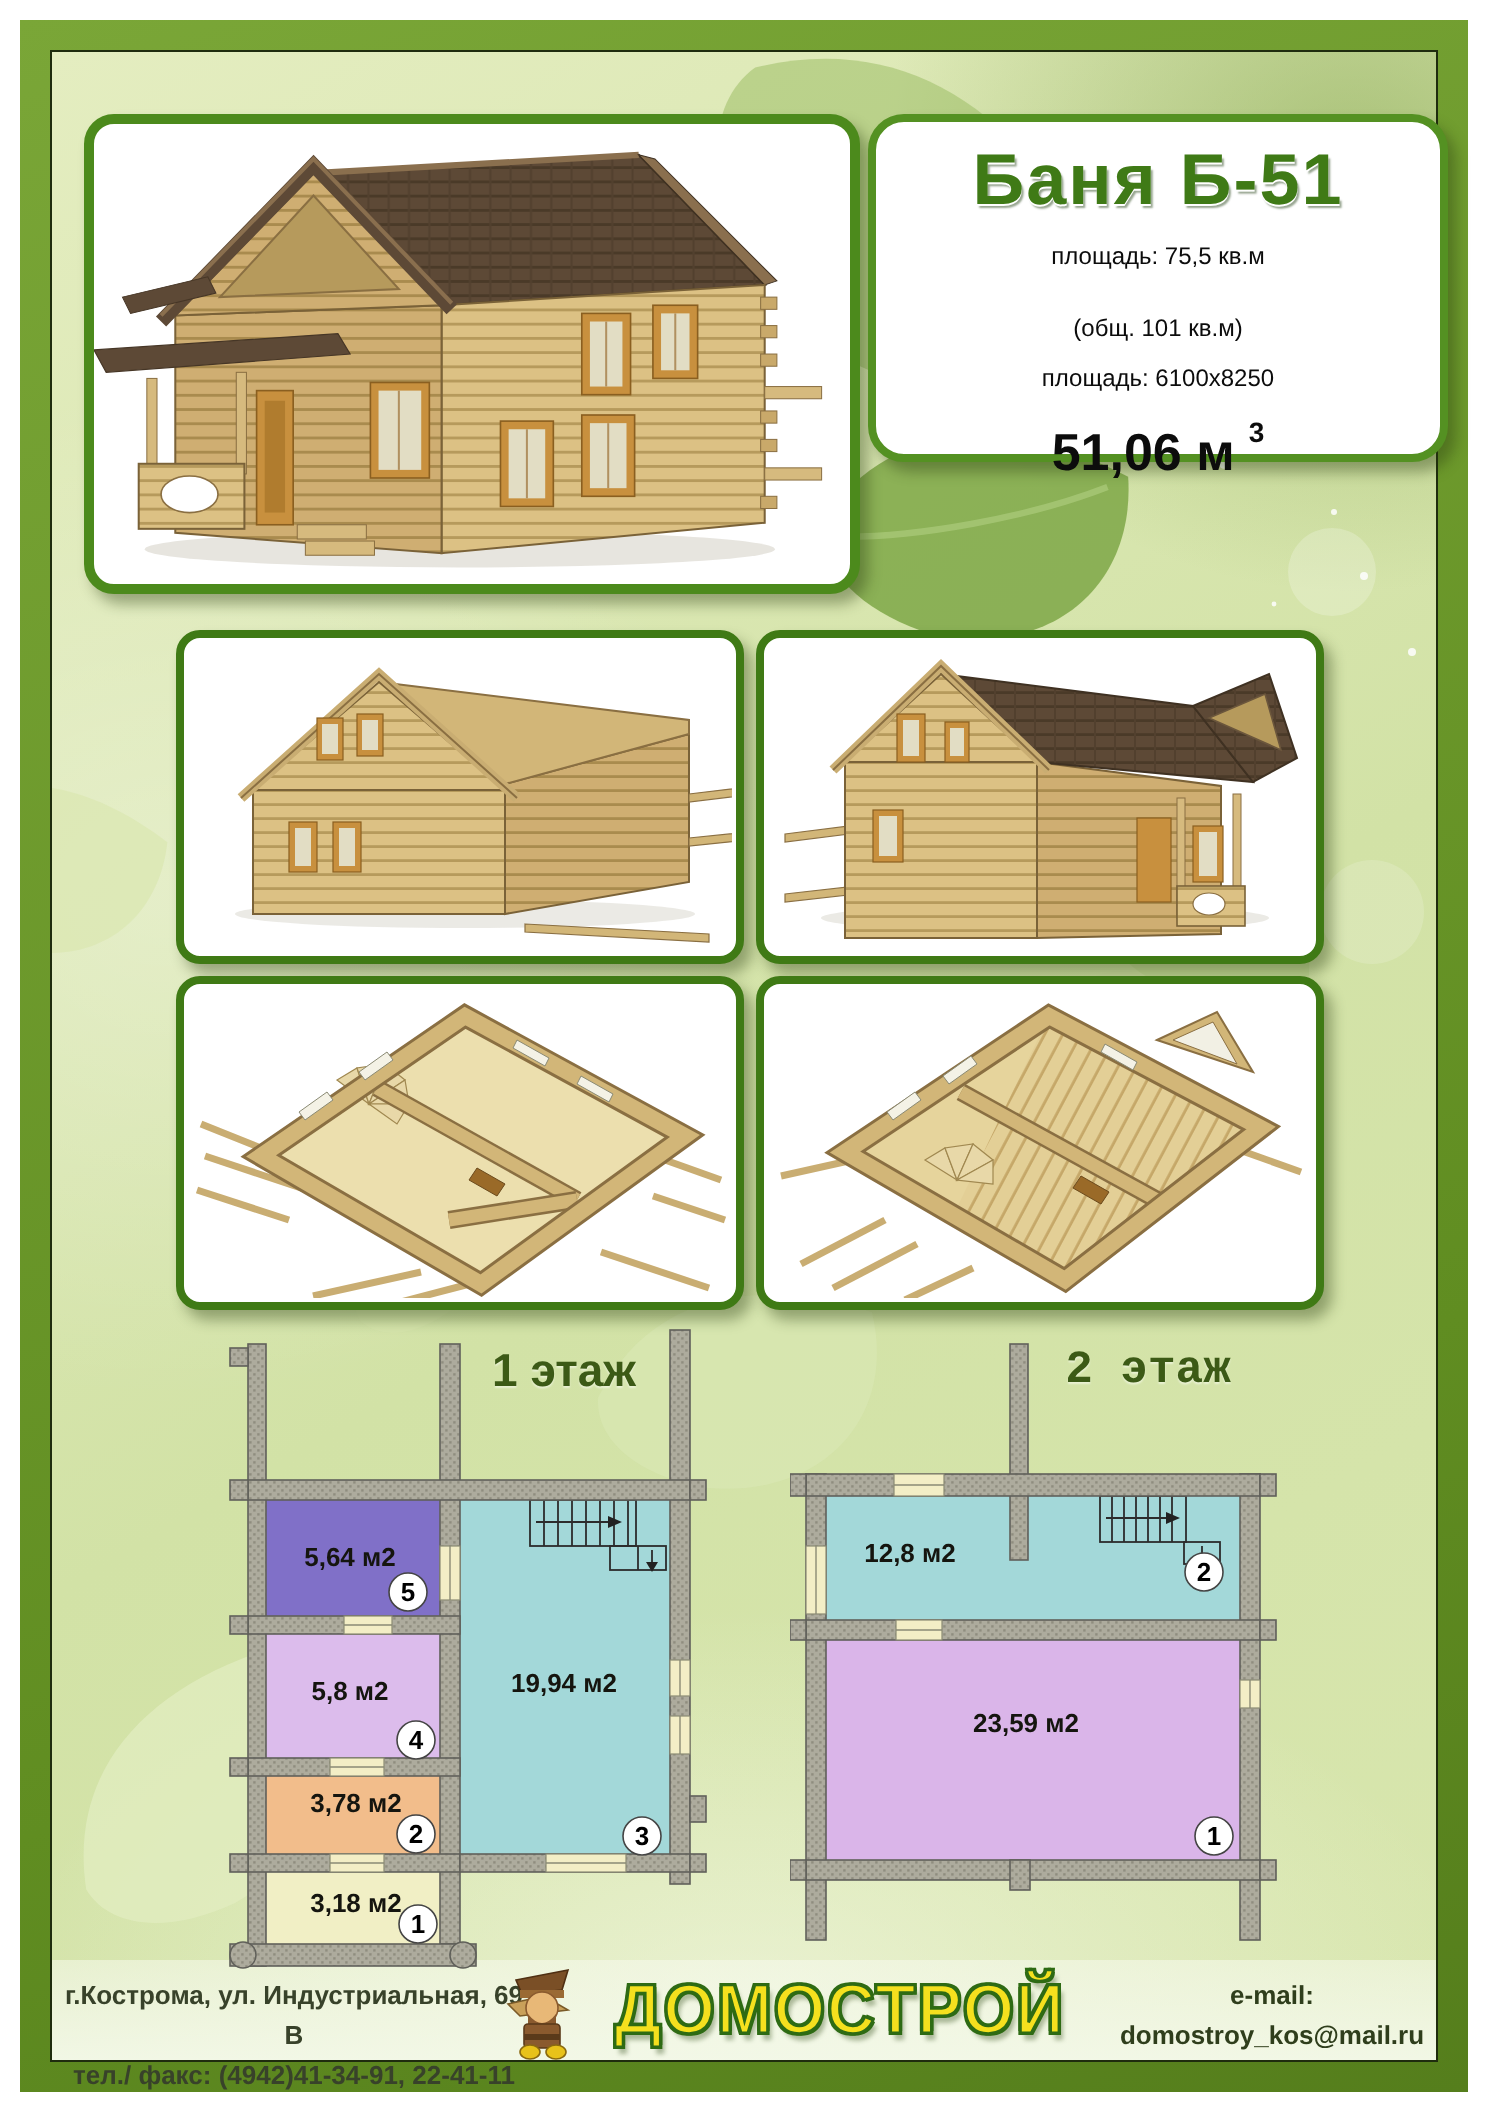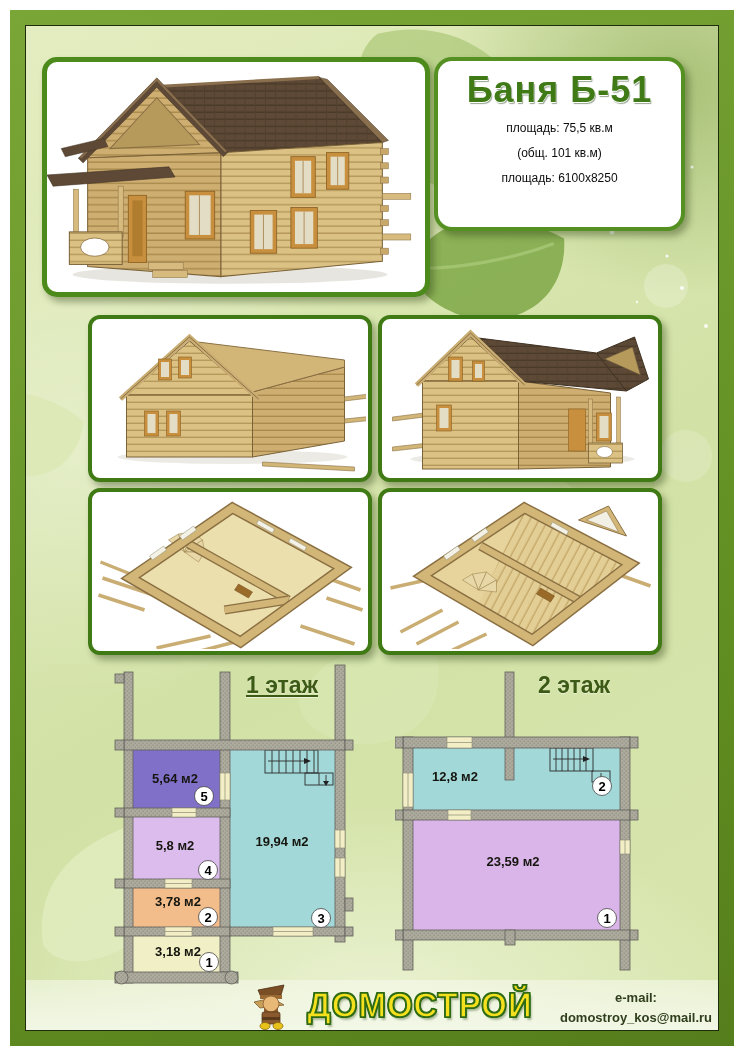--- a/index.html
+++ b/index.html
@@ -11,21 +11,21 @@
            box-shadow:0 0 0 1px #1f2c0e;
            background:
              radial-gradient(ellipse 340px 300px at 94% 6%, rgba(128,162,72,.55), rgba(128,162,72,0) 70%),
              radial-gradient(ellipse 420px 360px at 8% 42%, rgba(255,255,255,.30), rgba(255,255,255,0) 70%),
              radial-gradient(ellipse 500px 260px at 50% 97%, rgba(250,252,240,.55), rgba(250,252,240,0) 75%),
              linear-gradient(150deg,#e4edc0,#d2e2a6 55%,#d8e6ae);}
   .decor{position:absolute;left:0;top:0;z-index:0;}
   .box{position:absolute;background:#fff;border:4px solid #3f7a15;border-radius:12px;
        box-shadow:4px 5px 7px rgba(40,60,15,.40), inset 0 0 0 1px rgba(255,255,255,.3);z-index:2;}
   .mainbox{border-width:5px;border-color:#4c8a1c;border-radius:15px;}
-  .titlebox{position:absolute;left:408px;top:31px;width:251px;height:174px;background:#fff;
+  .titlebox{position:absolute;left:408px;top:31px;width:290px;height:174px;background:#fff;
             border:4px solid #549122;border-radius:18px;z-index:2;text-align:center;
             box-shadow:4px 5px 7px rgba(40,60,15,.40);box-sizing:border-box;padding-top:8px;}
   .model{font-size:36px;font-weight:700;letter-spacing:1px;color:#3f7a16;
          text-shadow:0 1px 0 #ffffff,1px 2px 1px rgba(25,55,8,.45);}
   .spec{font-size:12px;color:#0c0c0c;line-height:25px;margin-top:5px;}
   .volume{font-size:26px;font-weight:700;color:#0c0c0c;margin-top:6px;}
   .volume sup{font-size:14px;vertical-align:14px;margin-left:7px;font-weight:700;}
   .plan{position:absolute;z-index:3;}
   .plantitle{position:absolute;z-index:3;width:160px;text-align:center;font-size:23px;
              font-weight:700;color:#3c5a16;text-shadow:0 1px 1px rgba(255,255,255,.5);}
@@ -188,22 +188,23 @@
         <ellipse cx="47" cy="181" rx="14" ry="9" fill="#ffffff" stroke="#8a6f42" stroke-width=".8"></ellipse>
         <rect x="100" y="196" width="34" height="7" fill="#d6ba7e" stroke="#8a6f42" stroke-width=".5"></rect>
         <rect x="104" y="204" width="34" height="7" fill="#d6ba7e" stroke="#8a6f42" stroke-width=".5"></rect>
       </g>
     </svg>
   </div>
 
   <div class="titlebox">
     <div class="model">Баня Б-51</div>
     <div class="spec">площадь: 75,5 кв.м</div>
-    <div class="spec" style="margin-top:0;">(общ. 101 кв.м)</div>
+    <div class="spec" style="margin-top:11px;">(общ. 101 кв.м)</div>
     <div class="spec" style="margin-top:0;">площадь: 6100х8250</div>
+    <div class="volume"><span>51,06 м</span><sup>3</sup></div>
   </div>
 
   <div class="box" style="left:62px;top:289px;width:284px;height:167px;box-sizing:border-box;">
     <svg width="274" height="157" viewBox="0 0 273 157" aria-label="log-bathhouse-rear-view-render">
       <ellipse cx="140" cy="138" rx="115" ry="7" fill="#7a7050" opacity=".15"></ellipse>
       <polygon points="160,73 252,48 252,122 160,138" fill="url(#plogsS)" stroke="#7a6238" stroke-width="1"></polygon>
       <polygon points="97,22 252,41 252,48 160,73" fill="#d2b678" stroke="#8a6f42" stroke-width="1"></polygon>
       <g fill="#d2b678" stroke="#8a6f42" stroke-width=".6">
         <polygon points="252,78 285,74 285,78 252,82"></polygon>
         <polygon points="252,100 292,96 292,100 252,104"></polygon>
@@ -322,22 +323,22 @@
       <path d="M142,16 L248,72 L150,148 L40,84 Z" fill="none" stroke="#8a6f42" stroke-width="11"></path>
       <path d="M142,16 L248,72 L150,148 L40,84 Z" fill="none" stroke="#d2b678" stroke-width="8"></path>
       <g fill="#f4f2e6" stroke="#8a8a74" stroke-width=".5">
         <polygon points="170,30 186,39 184,43 168,34"></polygon>
         <polygon points="106,40 92,50 89,46 103,36"></polygon>
         <polygon points="78,58 64,68 61,64 75,54"></polygon>
       </g>
     </svg>
   </div>
 
-  <div class="plantitle" style="left:176px;top:646px;text-decoration:underline;">1 этаж</div>
-  <div class="plantitle" style="left:468px;top:646px;">2 этаж</div>
+  <div class="plantitle" style="left:176px;top:646px;">1 этаж</div>
+  <div class="plantitle" style="left:468px;top:646px;font-family:Liberation Mono, monospace;">2 этаж</div>
 
   <svg class="plan" style="left:74px;top:634px;" width="270" height="340" viewBox="0 0 270 340">
     <g>
       <rect x="33" y="90" width="87" height="58" fill="#8070c8"></rect>
       <rect x="33" y="157" width="87" height="62" fill="#dcbcec"></rect>
       <rect x="33" y="228" width="87" height="39" fill="#f2bd8b"></rect>
       <rect x="33" y="276" width="87" height="36" fill="#f1efc5"></rect>
       <rect x="130" y="90" width="105" height="177" fill="#a3d8d9"></rect>
     </g>
     <g>
@@ -474,20 +475,24 @@
             <circle cx="207" cy="126" r="9.5" fill="#fff" stroke="#444" stroke-width=".8"></circle>
             <text class="bnum" x="207" y="130.5">2</text>
           </g>
     <g>
             <circle cx="212" cy="258" r="9.5" fill="#fff" stroke="#444" stroke-width=".8"></circle>
             <text class="bnum" x="212" y="262.5">1</text>
           </g>
   </svg>
 
   <div class="footwash"></div>
+  <div class="addr">
+    <div>г.Кострома, ул. Индустриальная, 69 В</div>
+    <div>тел./ факс: (4942)41-34-91, 22-41-11</div>
+  </div>
   <svg class="mascot" width="44" height="48" viewBox="0 0 44 48">
     <polygon points="22,16 4,20 10,26 34,23" fill="#c9a05a" stroke="#7a5a28" stroke-width=".8"></polygon>
     <polygon points="8,8 34,3 31,13 11,15" fill="#7a4f26" stroke="#4f2f12" stroke-width=".8"></polygon>
     <rect x="10" y="13" width="22" height="4" fill="#9a6a34"></rect>
     <circle cx="21" cy="22" r="8" fill="#e8b877" stroke="#8a5a2e" stroke-width=".8"></circle>
     <path d="M14,25 Q21,34 28,25 L28,30 Q21,36 14,30 Z" fill="#8a5a2e"></path>
     <rect x="12" y="30" width="18" height="12" rx="2" fill="#8a5a2e" stroke="#5a3a1a" stroke-width=".8"></rect>
     <rect x="12" y="35" width="18" height="3" fill="#5a3a1a"></rect>
     <ellipse cx="15" cy="44" rx="5" ry="3.5" fill="#e8c21a" stroke="#8a6a10" stroke-width=".8"></ellipse>
     <ellipse cx="28" cy="44" rx="5" ry="3.5" fill="#e8c21a" stroke="#8a6a10" stroke-width=".8"></ellipse>

